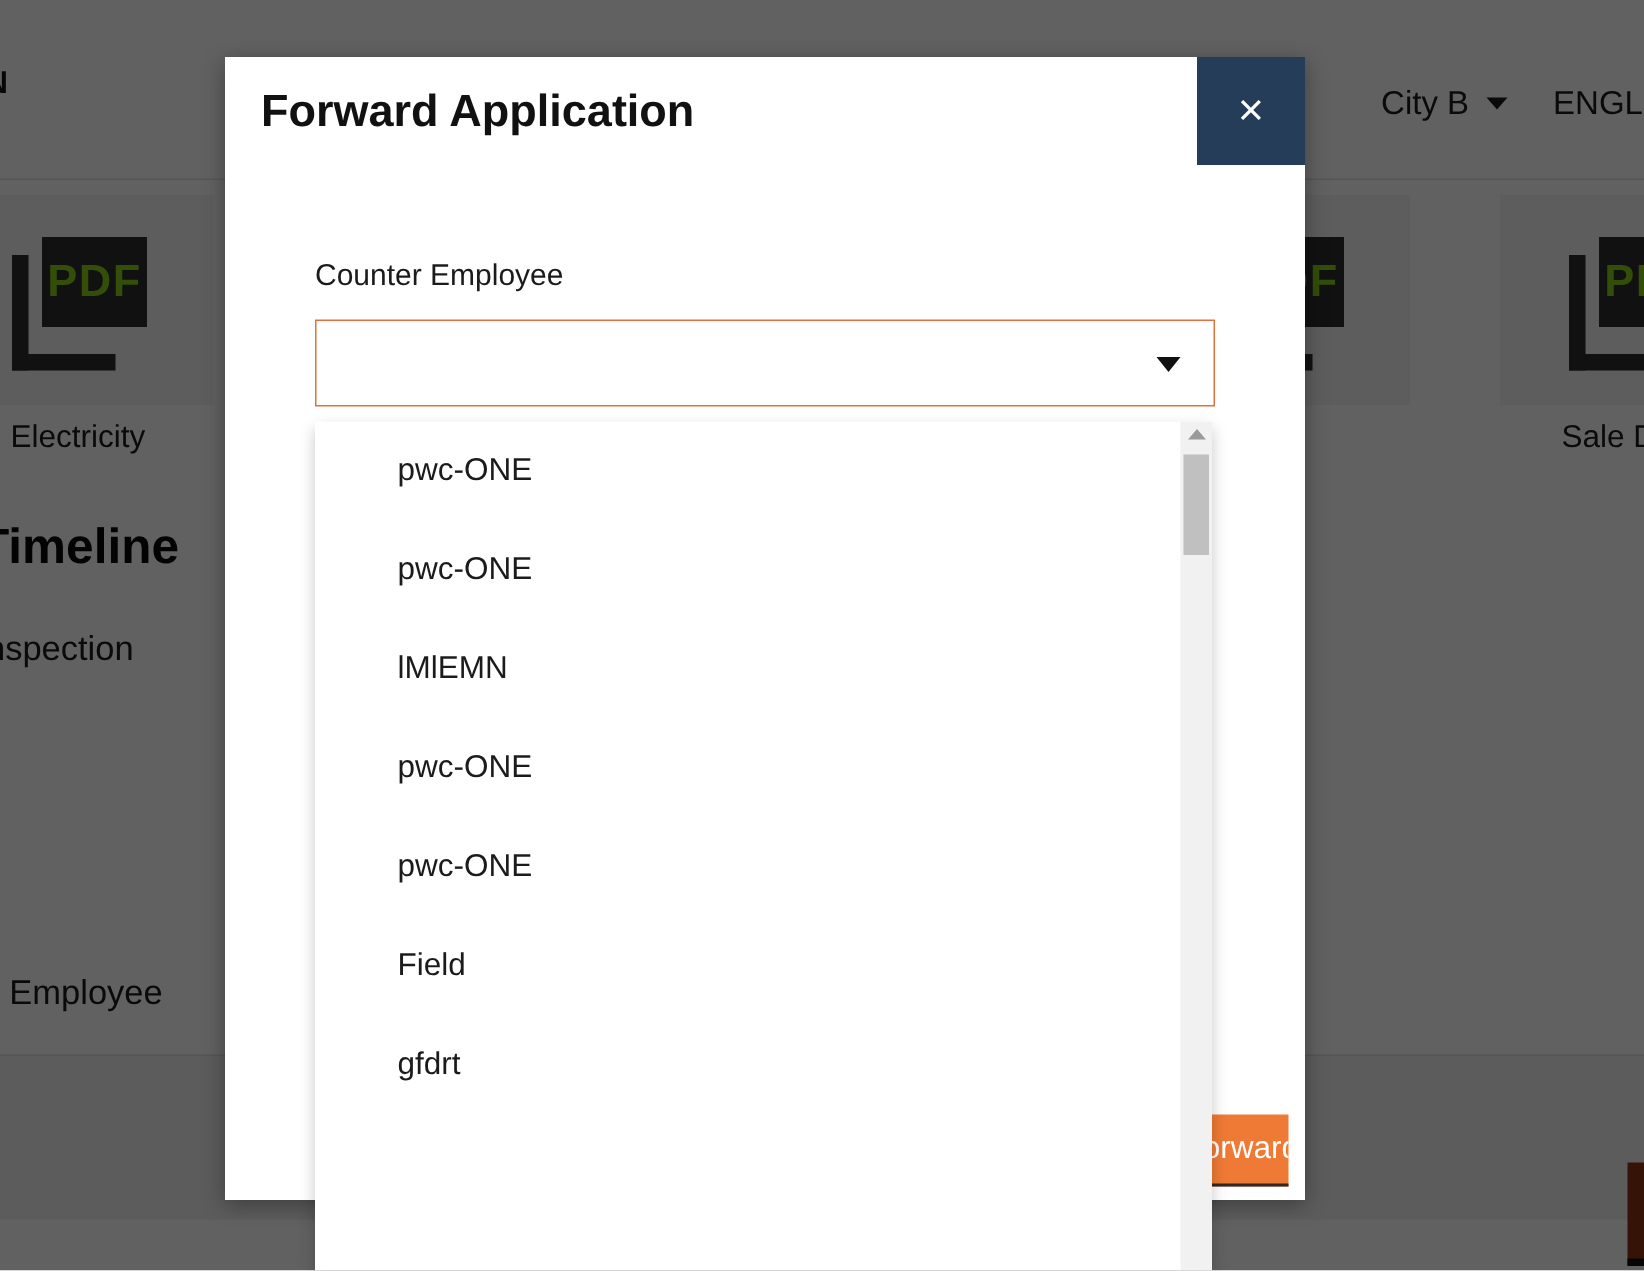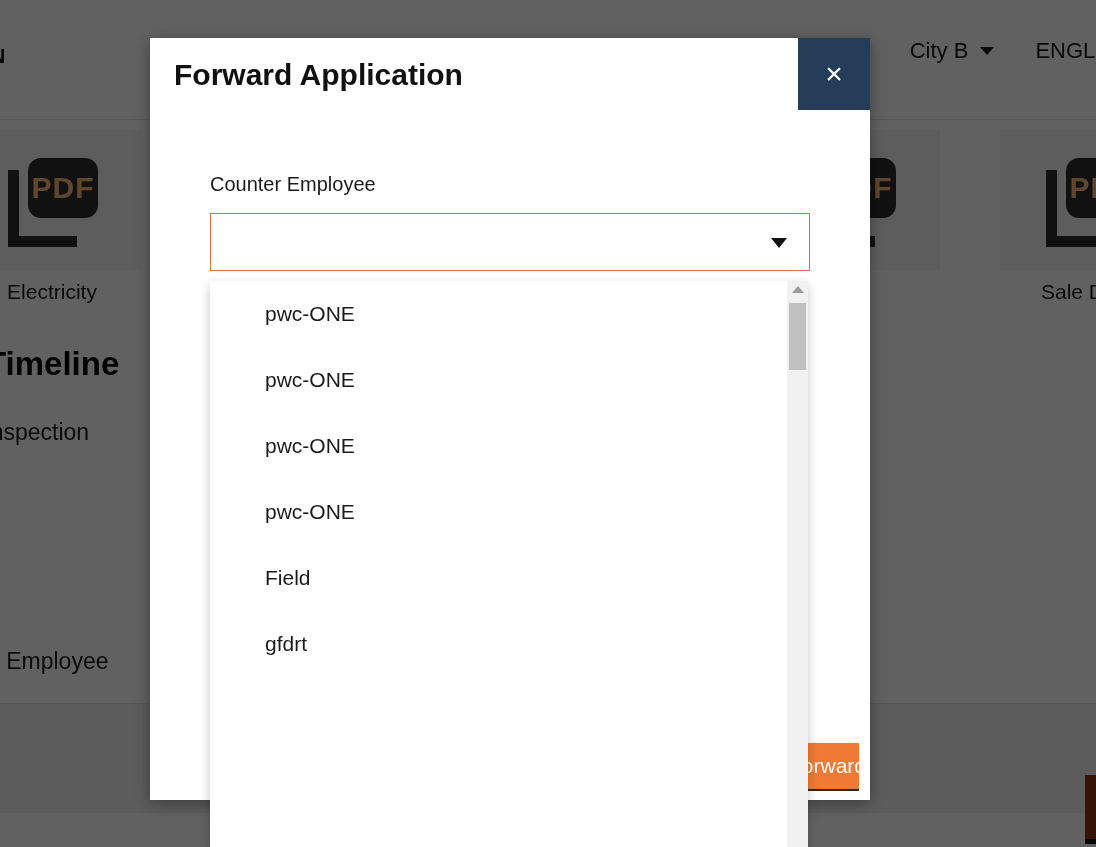--- a/index.html
+++ b/index.html
@@ -33,24 +33,24 @@
     position: absolute;
     left: -46px; top: 44px;
     font-size: 21px;
     font-weight: bold;
     letter-spacing: 0.4px;
     color: #111111;
     white-space: nowrap;
   }
   .bg-header-right {
     position: absolute;
-    right: 0; top: 38px;
-    display: flex;
-    align-items: center;
-    gap: 41px;
+    right: 0; top: 56px;
+    display: flex;
+    align-items: center;
+    gap: 30px;
     white-space: nowrap;
   }
   .bg-city {
     display: flex;
     align-items: center;
     gap: 12px;
     font-size: 22px;
     color: #1b1b1b;
   }
   .caret-down {
@@ -93,22 +93,22 @@
     left: 4px; top: 12px;
     width: 58px; height: 66px;
     border-left: 11px solid #2d2d2d;
     border-bottom: 11px solid #2d2d2d;
   }
   .pdf-glyph .plate {
     position: absolute;
     left: 24px; top: 0;
     width: 70px; height: 60px;
     background: #2d2d2d;
-    border-radius: 13px;
-    color: #fdba74;
+    border-radius: 0;
+    color: #84cc16;
     font-size: 30px;
     font-weight: bold;
     letter-spacing: 1px;
     display: flex;
     align-items: center;
     justify-content: center;
   }
   .doc-label {
     margin-top: 10px;
     font-size: 21px;
@@ -365,20 +365,21 @@
     <span id="select-caret"></span>
   </div>
 
   <button id="submit-btn">Forward</button>
 </div>
 
 <div id="dropdown-panel">
   <div id="dropdown-list">
       <div class="dd-option">pwc-ONE</div>
       <div class="dd-option">pwc-ONE</div>
+      <div class="dd-option">lMlEMN</div>
       <div class="dd-option">pwc-ONE</div>
       <div class="dd-option">pwc-ONE</div>
       <div class="dd-option">Field</div>
       <div class="dd-option">gfdrt</div>
     </div>
   <div id="dd-scrollbar">
     <div id="dd-scroll-up">
         <i></i>
       </div>
     <div id="dd-scroll-thumb"></div>

